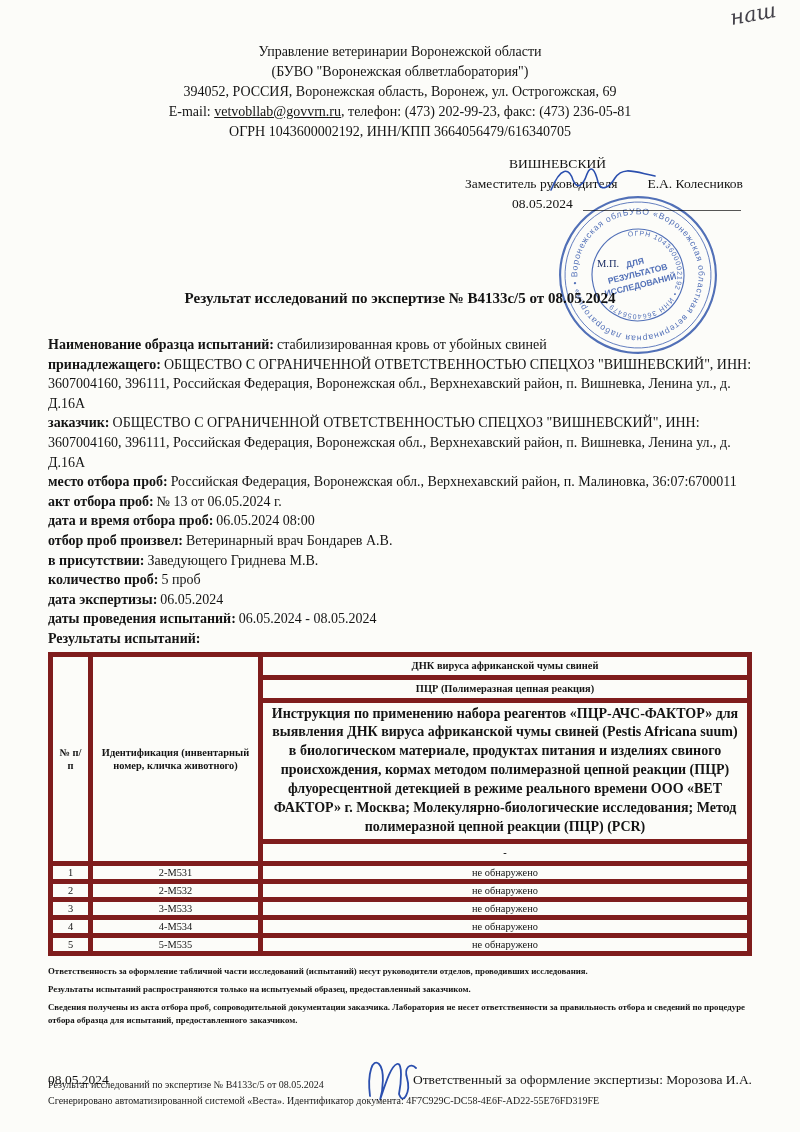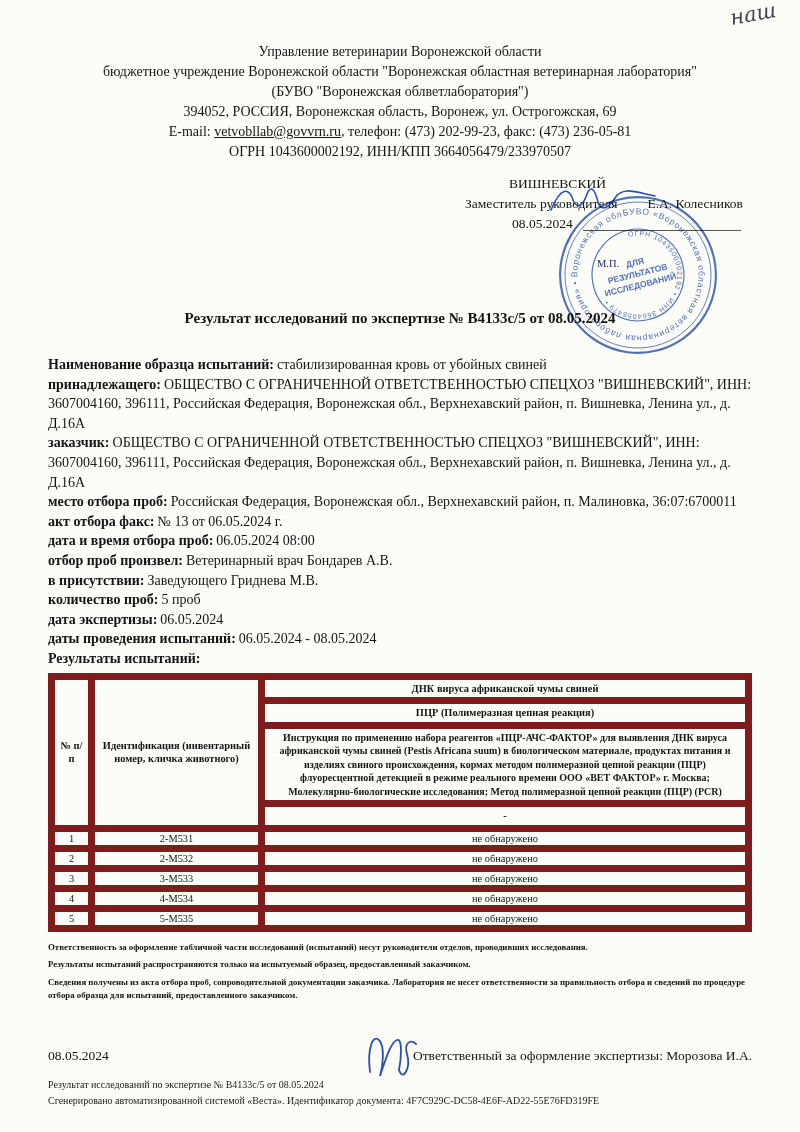--- a/index.html
+++ b/index.html
@@ -32,51 +32,50 @@
   }
   .stamp-wrap svg { width:100%; height:100%; }
   .stamp-wrap text { fill:#3a5db3; font-family:"Liberation Sans","DejaVu Sans",sans-serif; }
   
   .doc-title { text-align:center; font-weight:bold; font-size:15px; margin-top:76px; }
   
   .fields { margin-top:28px; font-size:14px; line-height:1.4; }
   .field .lbl { font-weight:bold; padding-right:3px; }
   
   table.results { width:100%; border-collapse:collapse; margin-top:4px; }
-  table.results td { border:7px solid #7f1d1d; padding:2px 4px; vertical-align:middle; }
+  table.results td { border:5px solid #7f1d1d; padding:2px 4px; vertical-align:middle; }
   td.hc { text-align:center; font-weight:bold; font-size:10.4px; line-height:1.3; }
-  td.instr { font-size:10px; font-weight:bold; text-align:center; line-height:1.35; padding:3px 10px; }
+  td.instr { font-size:14px; font-weight:bold; text-align:center; line-height:1.35; padding:3px 10px; }
   tr.drow td { font-size:10.4px; text-align:center; height:15px; padding:1px 4px; }
   
   .notes { margin-top:9px; font-size:8.8px; line-height:1.45;font-weight:bold; }
   .notes p { margin-bottom:5px; }
   
   .signoff { position:relative; display:flex; align-items:flex-start; margin-top:46px; font-size:13.5px; }
   .signoff .so-label { margin-left:auto; }
   .sig2 { position:absolute; left:308px; top:-22px; }
   
   .footer { position:absolute; left:48px; bottom:24px; font-size:10px; line-height:1.55; color:#1a1a1a; }
 </style>
 </head>
 <body>
 
 <div class="page">
 
   <div class="hand-note">наш</div>
 
   <div class="header">
     <div>Управление ветеринарии Воронежской области</div>
-    <div>бюджетное учреждение Воронежской области "Воронежская областная ветеринарная лаборатория"</div>
     <div>(БУВО "Воронежская облветлаборатория")</div>
     <div>394052, РОССИЯ, Воронежская область, Воронеж, ул. Острогожская, 69</div>
     <div>
       <span>E-mail:</span>
       <a href="#" class="email-link">vetvobllab@govvrn.ru</a><span>,  телефон: (473) 202-99-23, факс: (473) 236-05-81</span>
     </div>
-    <div>ОГРН 1043600002192, ИНН/КПП 3664056479/233970507</div>
+    <div>ОГРН 1043600002192, ИНН/КПП 3664056479/616340705</div>
   </div>
 
   <div class="approval">
     <div class="approve-word">ВИШНЕВСКИЙ</div>
     <div class="pos-line">
       <span>Заместитель руководителя</span>
       <span class="sig1">
         <svg width="118" height="40" viewBox="0 0 118 40">
           <path d="M8 30 C 18 6, 26 8, 30 20 C 34 30, 40 26, 44 14 C 48 4, 52 10, 55 22 C 58 32, 66 28, 72 18 C 80 6, 92 12, 112 16" fill="none" stroke="#2b4fae" stroke-width="1.6" stroke-linecap="round"></path>
         </svg>
@@ -112,21 +111,21 @@
     </svg>
   </div>
 
   <div class="doc-title">Результат исследований по экспертизе № В4133с/5 от 08.05.2024</div>
 
   <div class="fields">
     <div class="field"><span class="lbl">Наименование образца испытаний:</span><span>стабилизированная кровь от убойных свиней</span></div>
     <div class="field"><span class="lbl">принадлежащего:</span><span>ОБЩЕСТВО С ОГРАНИЧЕННОЙ ОТВЕТСТВЕННОСТЬЮ СПЕЦХОЗ "ВИШНЕВСКИЙ", ИНН: 3607004160, 396111, Российская Федерация, Воронежская обл., Верхнехавский район, п. Вишневка, Ленина ул., д. Д.16А</span></div>
     <div class="field"><span class="lbl">заказчик:</span><span>ОБЩЕСТВО С ОГРАНИЧЕННОЙ ОТВЕТСТВЕННОСТЬЮ СПЕЦХОЗ "ВИШНЕВСКИЙ", ИНН: 3607004160, 396111, Российская Федерация, Воронежская обл., Верхнехавский район, п. Вишневка, Ленина ул., д. Д.16А</span></div>
     <div class="field"><span class="lbl">место отбора проб:</span><span>Российская Федерация, Воронежская обл., Верхнехавский район, п. Малиновка, 36:07:6700011</span></div>
-    <div class="field"><span class="lbl">акт отбора факс:</span><span>№ 13 от 06.05.2024 г.</span></div>
+    <div class="field"><span class="lbl">акт отбора проб:</span><span>№ 13 от 06.05.2024 г.</span></div>
     <div class="field"><span class="lbl">дата и время отбора проб:</span><span>06.05.2024 08:00</span></div>
     <div class="field"><span class="lbl">отбор проб произвел:</span><span>Ветеринарный врач Бондарев А.В.</span></div>
     <div class="field"><span class="lbl">в присутствии:</span><span>Заведующего Гриднева М.В.</span></div>
     <div class="field"><span class="lbl">количество проб:</span><span>5 проб</span></div>
     <div class="field"><span class="lbl">дата экспертизы:</span><span>06.05.2024</span></div>
     <div class="field"><span class="lbl">даты проведения испытаний:</span><span>06.05.2024 - 08.05.2024</span></div>
     <div class="field"><span class="lbl">Результаты испытаний:</span><span></span></div>
   </div>
 
   <table class="results">

